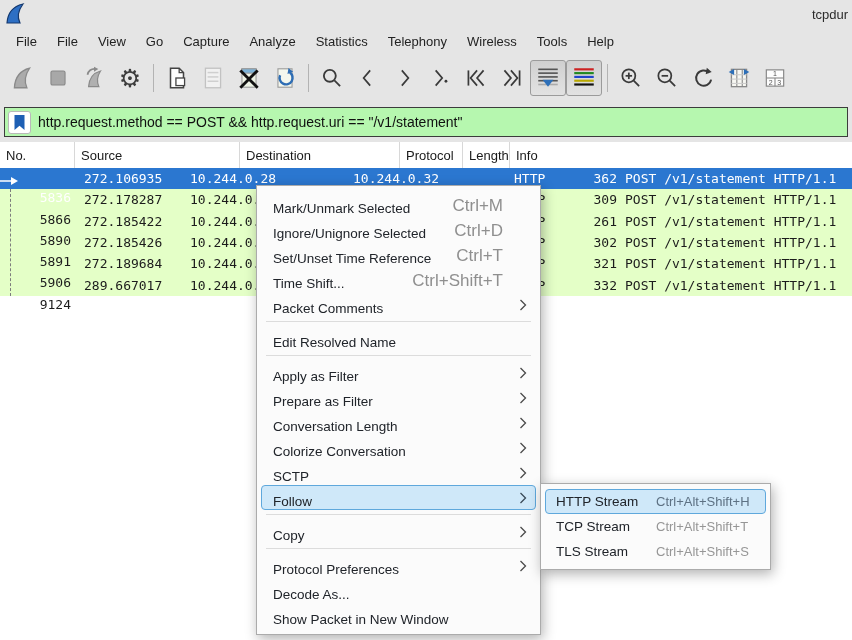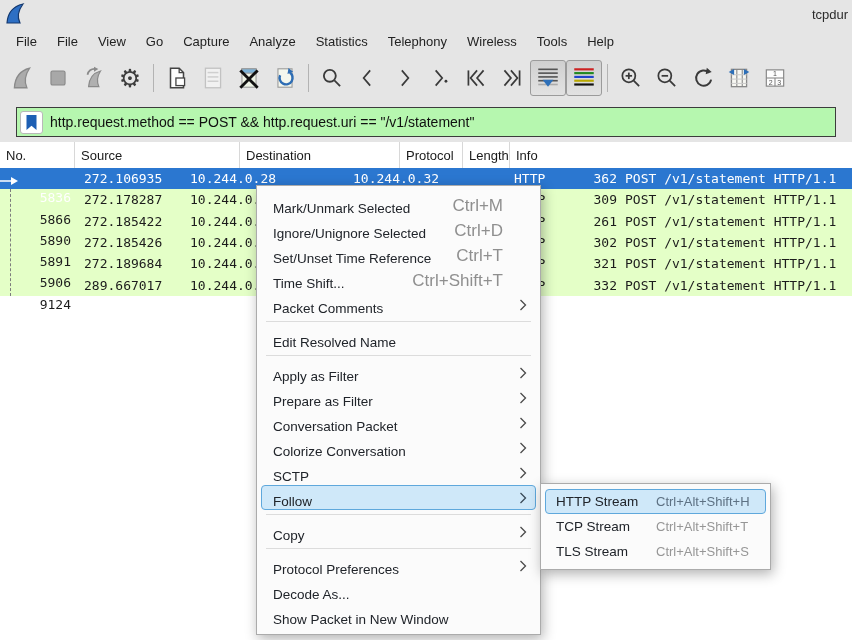--- a/index.html
+++ b/index.html
@@ -14,21 +14,21 @@
   .win-title { position:absolute; left:812px; top:7px; font-size:13px; color:#2b2b2b; white-space:nowrap; }
   .menubar { height:26px; background:#e5e5e5; display:flex; align-items:center; padding-left:6px; }
   .mb { padding:4px 10px; font-size:13px; color:#232323; }
   .toolbar { height:48px; background:#e5e5e5; display:flex; align-items:center; padding-left:4px; }
   .tbtn { width:36px; height:36px; display:flex; align-items:center; justify-content:center;
           border:1px solid transparent; border-radius:3px; flex:none; }
   .tbtn.pressed { background:linear-gradient(#d0d0d0,#e2e2e2); border-color:#9b9b9b; }
   .tsep { width:1px; height:28px; background:#b3b3b3; margin:0 5px; flex:none; }
   .gear { font-size:25px; color:#3d3d3d; line-height:1; }
   
-  .filterbar { height:40px; background:#e5e5e5; display:flex; align-items:center; padding:0 16px;text-align:right; }
+  .filterbar { height:40px; background:#e5e5e5; display:flex; align-items:center; padding:0 4px;text-align:right; }
   .filterfield { flex:1; height:30px; background:#b6f7af; border:1px solid #3c3c3c;
                  display:flex; align-items:center; gap:7px; padding:0 6px 0 3px; }
   .bmbox { width:23px; height:23px; background:#ffffff; border:1px solid #b9b9b9; border-radius:3px;
            display:flex; align-items:center; justify-content:center; flex:none; }
   .ftext { font-size:14px; color:#101010; white-space:nowrap; overflow:hidden; }
   
   .hdr { height:26px; display:flex; background:#ffffff; font-size:13px; color:#191919; }
   .hc { border-right:1px solid #d8d8d8; display:flex; align-items:center; padding-left:6px; flex:none;
         white-space:nowrap; overflow:hidden; }
   .c-no{width:75px} .c-time{width:110px} .c-src{width:165px} .c-dst{width:160px}
@@ -370,21 +370,21 @@
   </div>
   <div class="mi">
     <span>Prepare as Filter</span>
     <span class="arr">
       <svg width="8" height="13" viewBox="0 0 8 13">
           <polyline points="1.5,1.5 6.5,6.5 1.5,11.5" fill="none" stroke="#4a4a4a" stroke-width="1.3"></polyline>
         </svg>
     </span>
   </div>
   <div class="mi">
-    <span>Conversation Packet</span>
+    <span>Conversation Length</span>
     <span class="arr">
       <svg width="8" height="13" viewBox="0 0 8 13">
           <polyline points="1.5,1.5 6.5,6.5 1.5,11.5" fill="none" stroke="#4a4a4a" stroke-width="1.3"></polyline>
         </svg>
     </span>
   </div>
   <div class="mi">
     <span>Colorize Conversation</span>
     <span class="arr">
       <svg width="8" height="13" viewBox="0 0 8 13">

